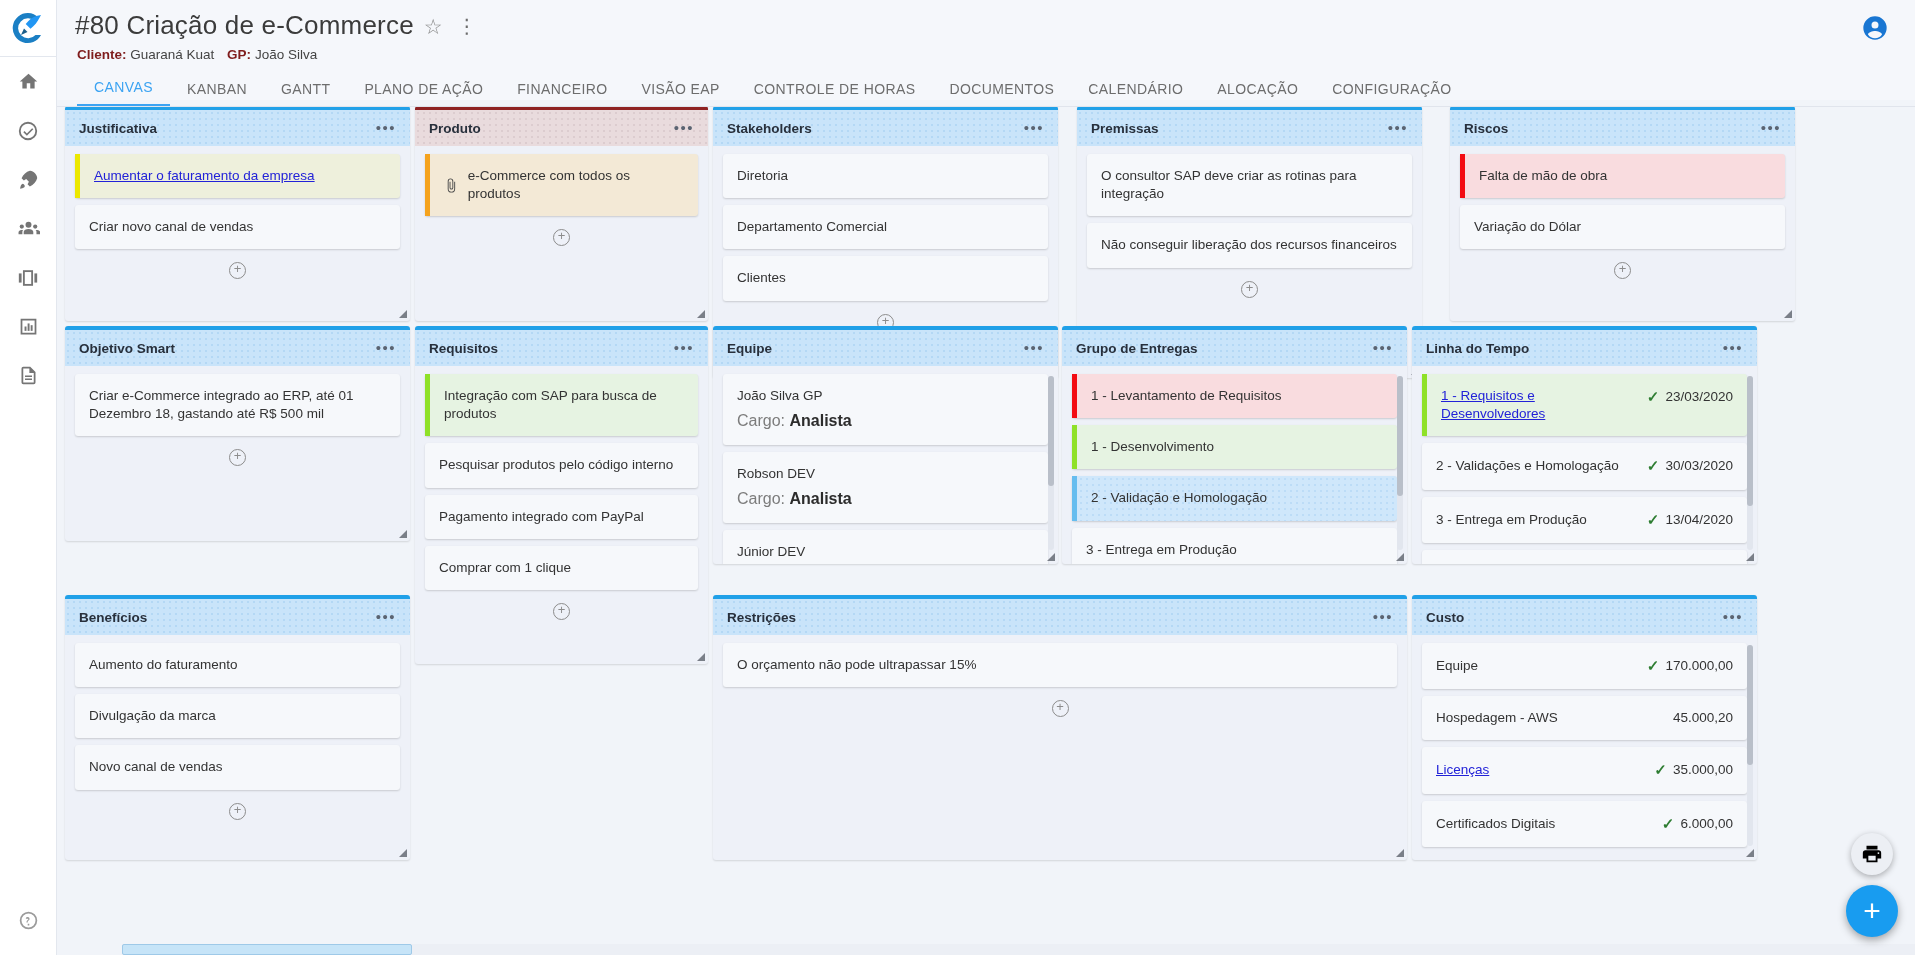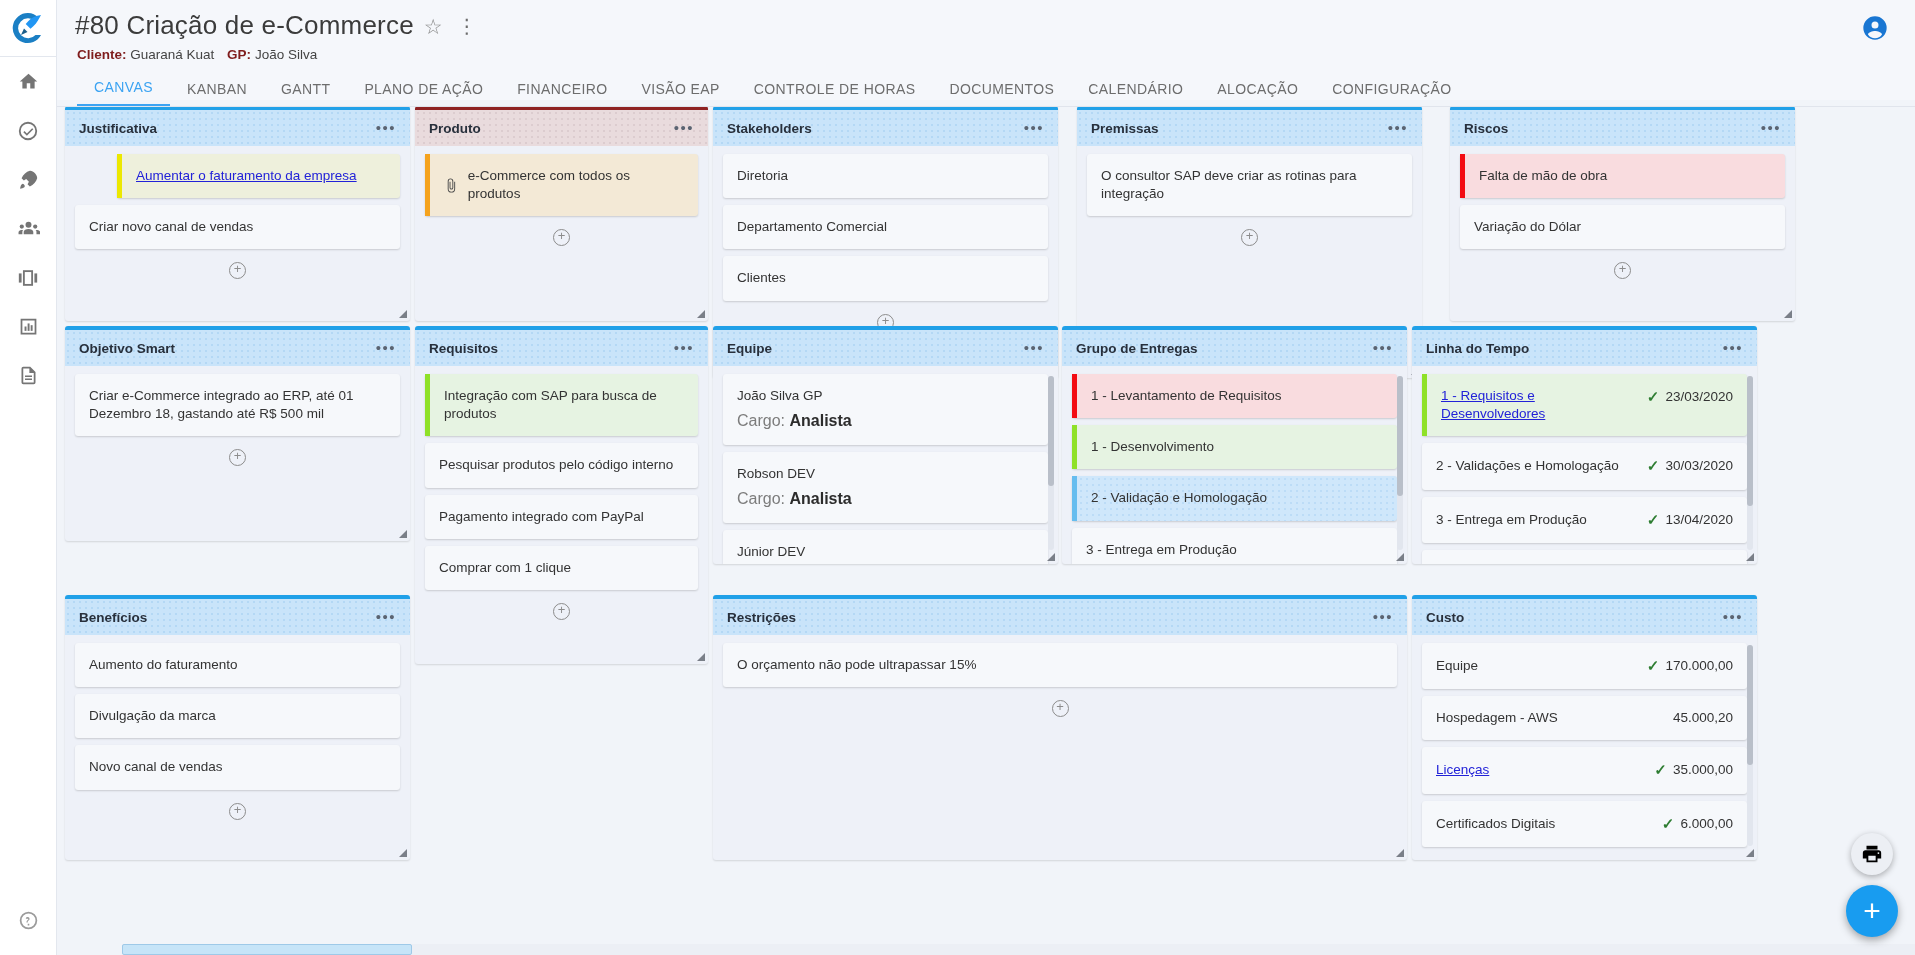--- a/index.html
+++ b/index.html
@@ -103,21 +103,21 @@
     font-size: 13.5px; color: #333; line-height: 1.35;
     cursor: pointer;
     display: flex; align-items: center; justify-content: space-between; gap: 8px;
     min-height: 42px;
   }
   .card .left { display: flex; align-items: center; gap: 9px; flex: 1; }
   .card.tall { align-items: flex-start; }
   .card .bar {
     position: absolute; left: 0; top: 0; bottom: 0; width: 5px;
   }
-  .card.yellow { background: #eef0dc; margin-left: 42px; }
+  .card.yellow { background: #eef0dc; }
   .card.yellow .bar { background: #ece800; }
   .card.orange { background: #f3e9d6; }
   .card.orange .bar { background: #f5a31e; }
   .card.green { background: #e6f3e2; }
   .card.green .bar { background: #8fe128; }
   .card.redfill { background: #f9dcdf; }
   .card.redfill .bar { background: #f30b12; }
   .card.bluefill {
     background: #cfe7fb;
     background-image: radial-gradient(#bcdcf7 1px, transparent 1px);
@@ -348,20 +348,23 @@
   <div class="panel" id="p-premissas" style="left:1020px; top:6px; width:345px; height:272px;">
     <div class="panel-top"></div>
     <div class="panel-head">
       <span class="panel-title">Premissas</span>
       <span class="dots">•••</span>
     </div>
     <div class="panel-body">
       <div class="card tall">
           <span class="left">O consultor SAP deve criar as rotinas para integração</span>
         </div>
+      <div class="card">
+          <span class="left">Não conseguir liberação dos recursos financeiros</span>
+        </div>
       <div class="addrow">
           <div class="plus-circle"></div>
         </div>
       <div class="resize"></div>
     </div>
   </div>
 
   <div class="panel" id="p-riscos" style="left:1393px; top:6px; width:345px; height:215px;">
     <div class="panel-top"></div>
     <div class="panel-head">

